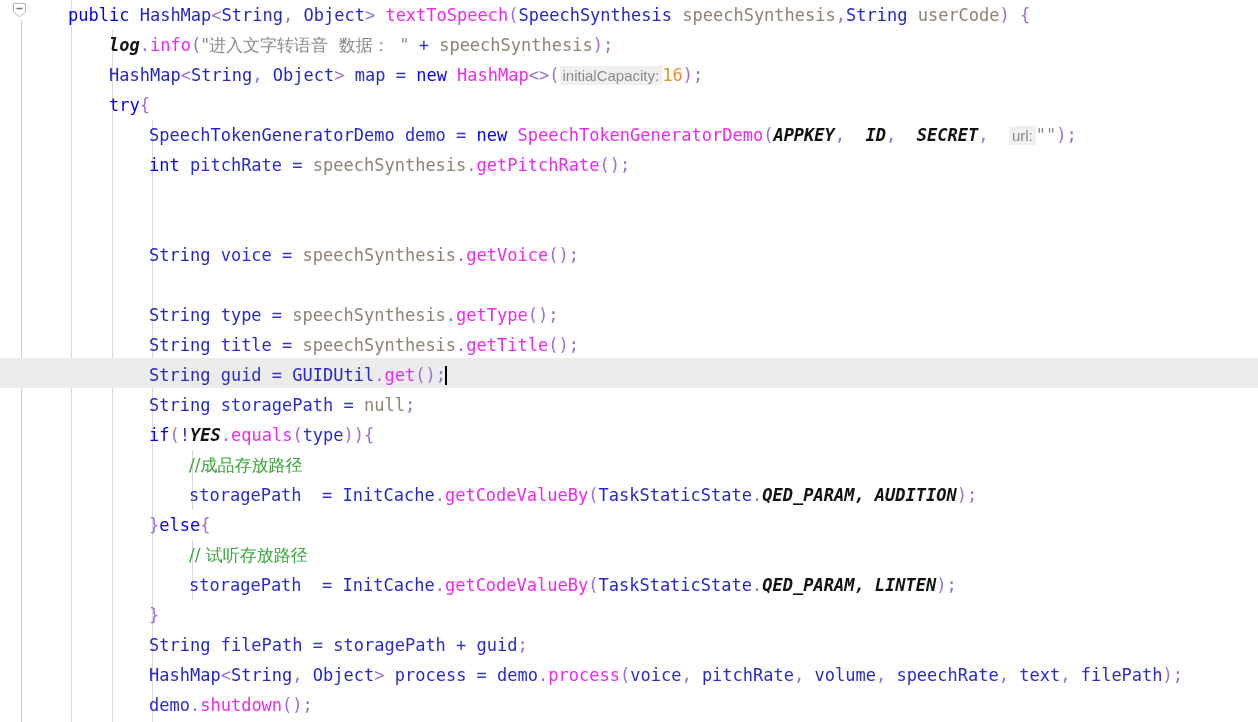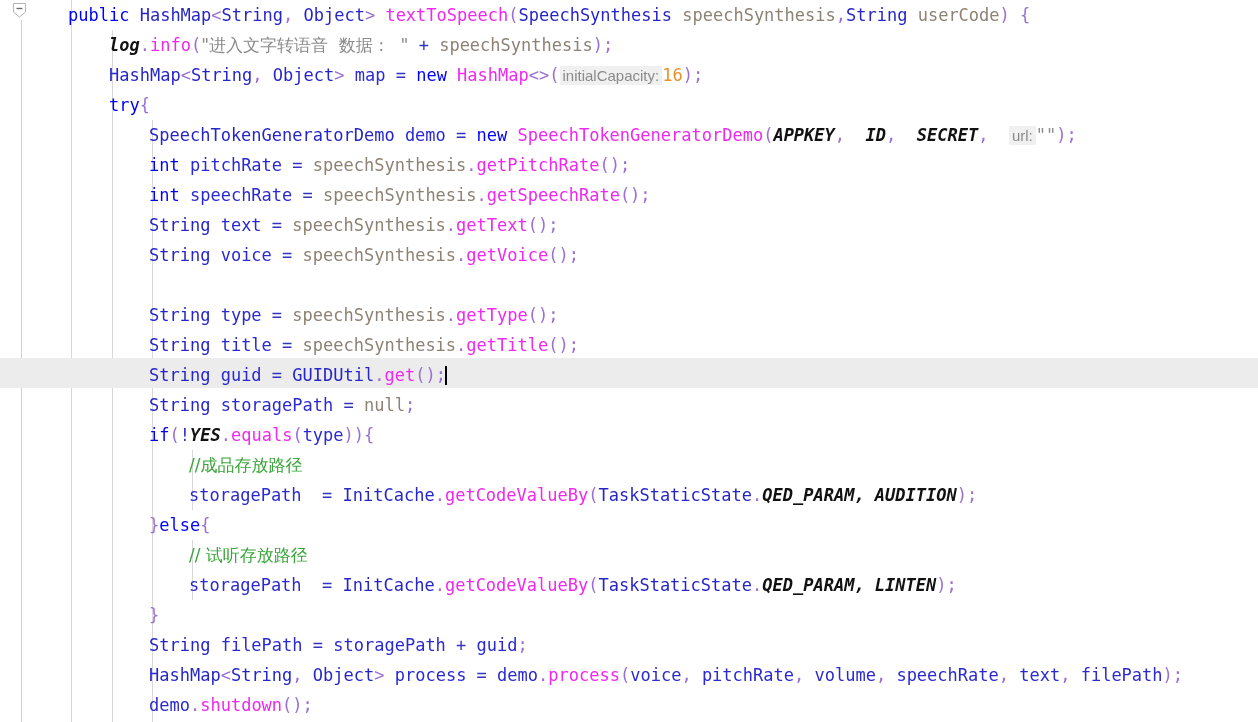--- a/index.html
+++ b/index.html
@@ -149,23 +149,21 @@
     <div class="line" style="top:30px; left:109px;"><span class="fld">log</span><span class="punct">.</span><span class="method">info</span><span class="punct">(</span><span class="str cjk">"进入文字转语音  数据：  "</span><span class="op"> + </span><span class="param">speechSynthesis</span><span class="punct">)</span><span class="punct">;</span></div>
 
     <div class="line" style="top:60px; left:109px;"><span class="cls">HashMap</span><span class="punct">&lt;</span><span class="cls">String</span><span class="punct">, </span><span class="cls">Object</span><span class="punct">&gt; </span><span class="var">map</span><span class="op"> = </span><span class="kw">new </span><span class="ctor">HashMap</span><span class="punct">&lt;&gt;</span><span class="punct">(</span><span class="hint">initialCapacity:</span><span class="num">16</span><span class="punct">)</span><span class="punct">;</span></div>
 
     <div class="line" style="top:90px; left:109px;"><span class="kw">try</span><span class="punct">{</span></div>
 
     <div class="line" style="top:120px; left:149px;"><span class="cls">SpeechTokenGeneratorDemo</span><span class="var"> demo</span><span class="op"> = </span><span class="kw">new </span><span class="ctor">SpeechTokenGeneratorDemo</span><span class="punct">(</span><span class="const">APPKEY</span><span class="punct">,  </span><span class="const">ID</span><span class="punct">,  </span><span class="const">SECRET</span><span class="punct">,  </span><span class="hint">url:</span><span class="str">""</span><span class="punct">)</span><span class="punct">;</span></div>
 
     <div class="line" style="top:150px; left:149px;"><span class="kw">int</span><span class="var"> pitchRate</span><span class="op"> = </span><span class="param">speechSynthesis</span><span class="punct">.</span><span class="method">getPitchRate</span><span class="punct">()</span><span class="punct">;</span></div>
 
-    <div class="line" style="top:180px; left:149px;"><span class="kw">int</span><span class="var"> speechRate</span><span class="op"> = </span><span class="param">speechSynthesis</span><span class="punct">.</span><span class="method">getSpeechRate</span><span class="punct">()</span><span class="punct">;</span></div>
 
-    <div class="line" style="top:210px; left:149px;"><span class="cls">String</span><span class="var"> text</span><span class="op"> = </span><span class="param">speechSynthesis</span><span class="punct">.</span><span class="method">getText</span><span class="punct">()</span><span class="punct">;</span></div>
 
     <div class="line" style="top:240px; left:149px;"><span class="cls">String</span><span class="var"> voice</span><span class="op"> = </span><span class="param">speechSynthesis</span><span class="punct">.</span><span class="method">getVoice</span><span class="punct">()</span><span class="punct">;</span></div>
 
 
     <div class="line" style="top:300px; left:149px;"><span class="cls">String</span><span class="var"> type</span><span class="op"> = </span><span class="param">speechSynthesis</span><span class="punct">.</span><span class="method">getType</span><span class="punct">()</span><span class="punct">;</span></div>
 
     <div class="line" style="top:330px; left:149px;"><span class="cls">String</span><span class="var"> title</span><span class="op"> = </span><span class="param">speechSynthesis</span><span class="punct">.</span><span class="method">getTitle</span><span class="punct">()</span><span class="punct">;</span></div>
 
     <div class="line" style="top:360px; left:149px;"><span class="cls">String</span><span class="var"> guid</span><span class="op"> = </span><span class="cls">GUIDUtil</span><span class="punct">.</span><span class="method">get</span><span class="punct">()</span><span class="punct">;</span><span class="caret"></span></div>
 

